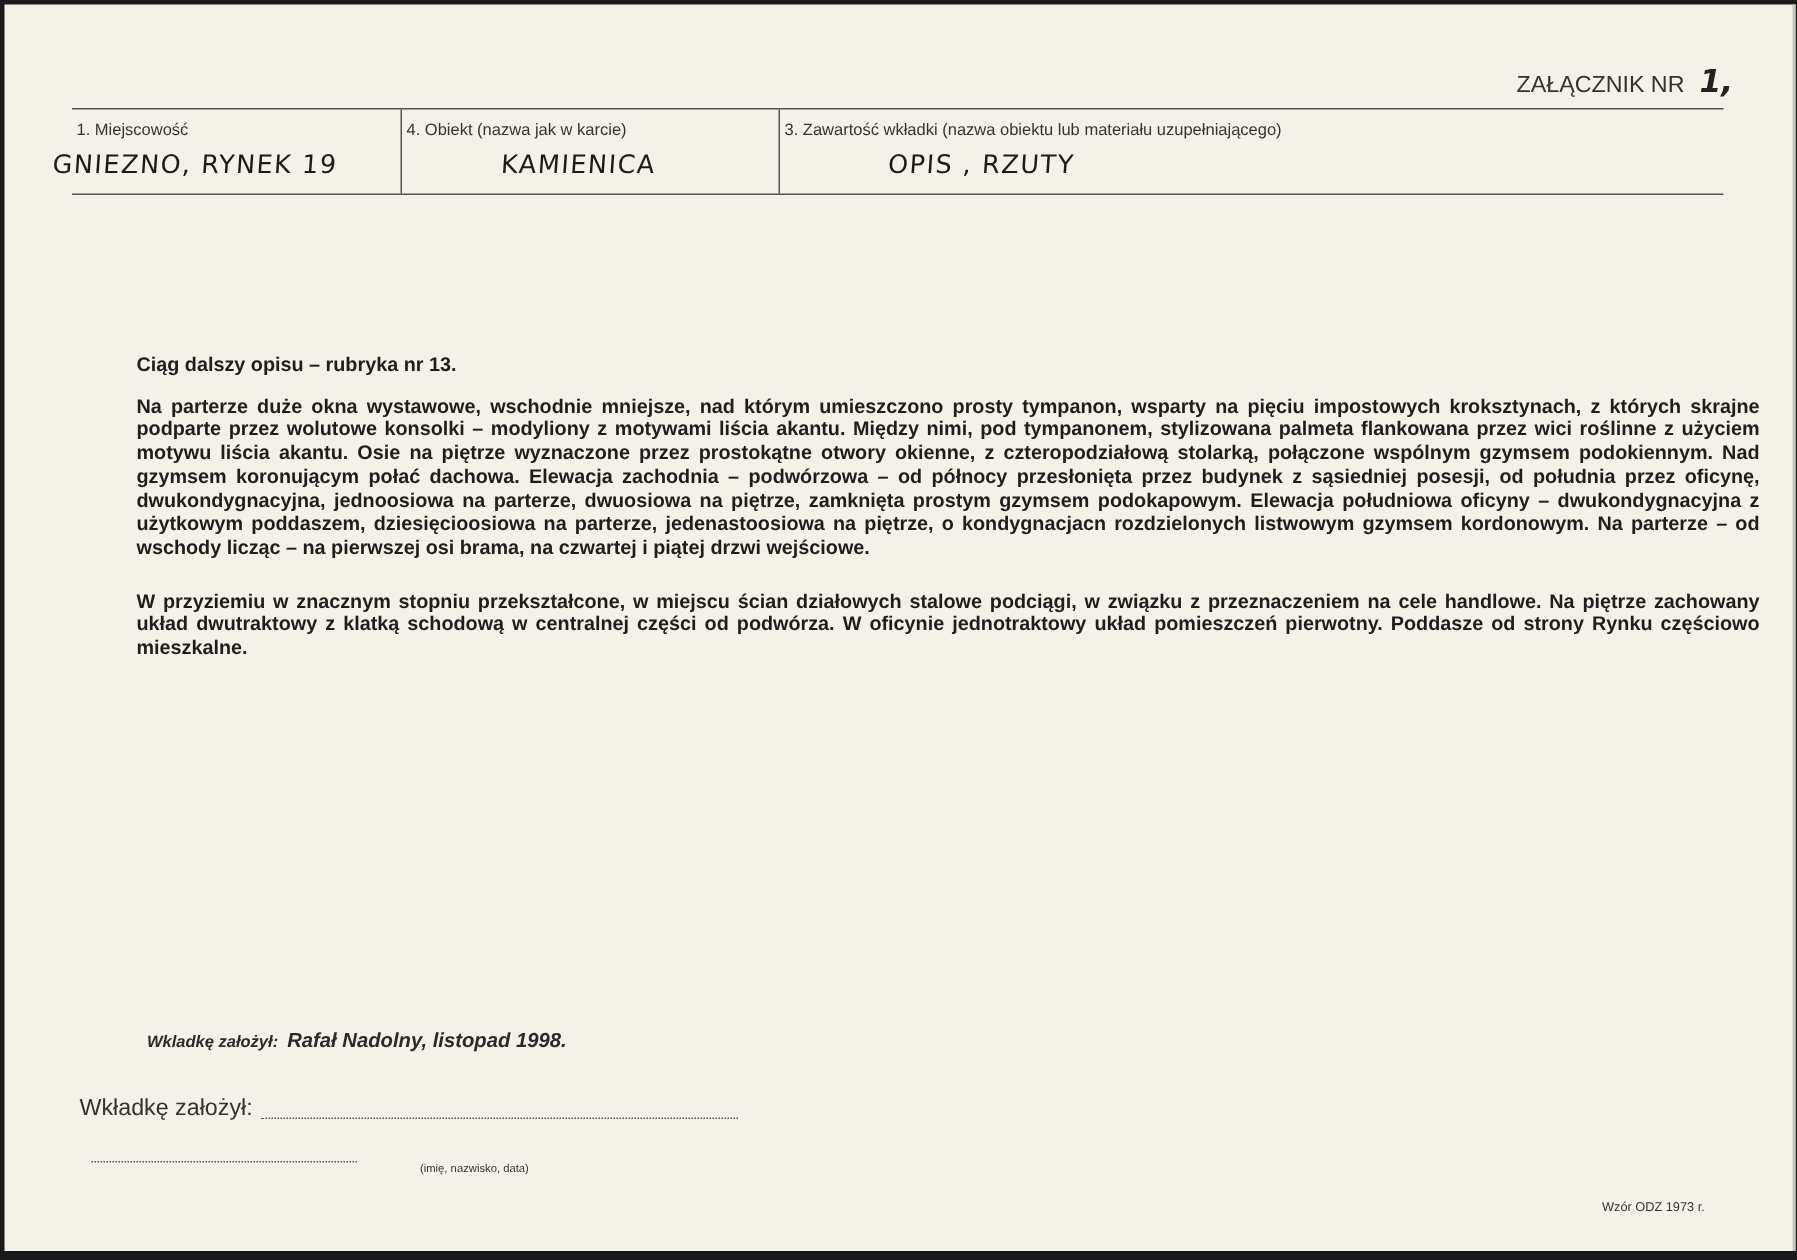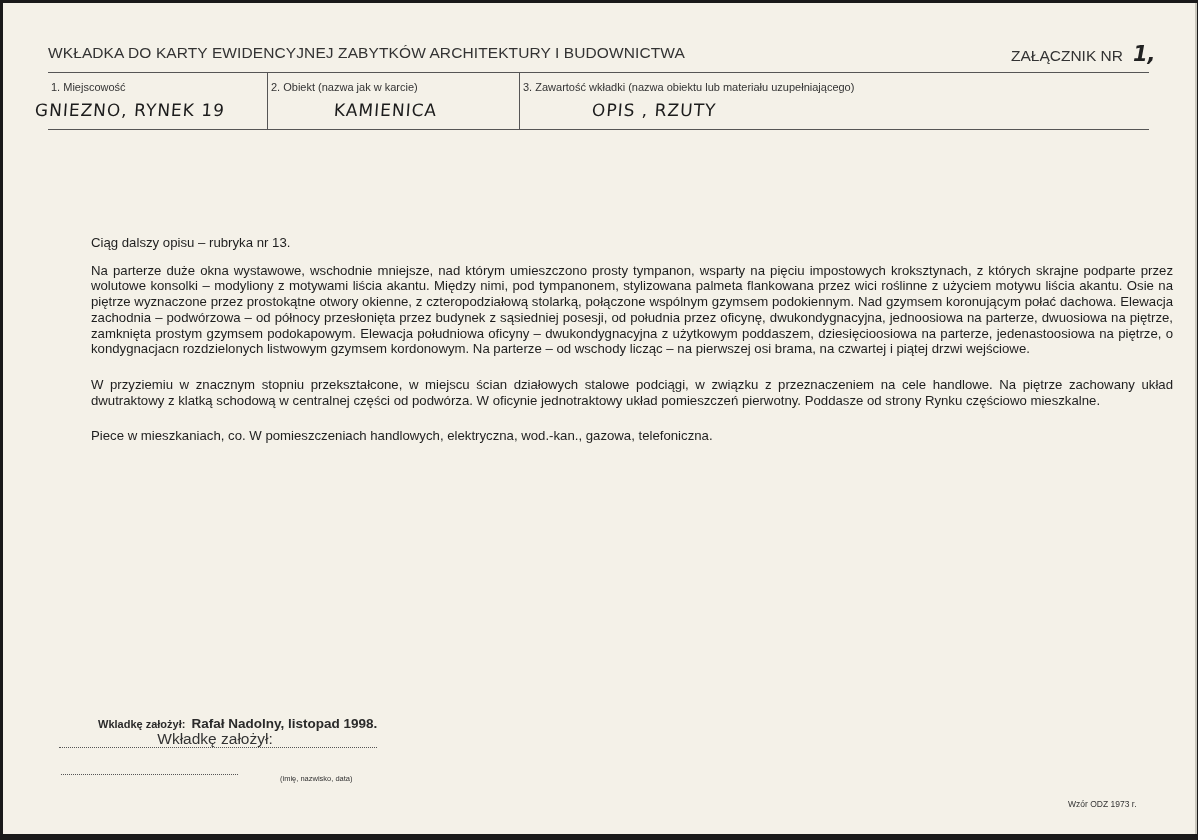--- a/index.html
+++ b/index.html
@@ -88,44 +88,44 @@
     .body-text {
       position: absolute;
       left: 88px;
       top: 232px;
       width: 1082px;
       font-size: 13.2px;
       line-height: 15.7px;
       color: #1e1e1e;
       text-align: justify;
     }
-    .body-text p { margin: 0; }
+    .body-text p { margin: 0; font-weight: bold; }
     .body-text .lead { margin-bottom: 12px; }
     .body-text .para { margin-bottom: 20px; }
     .body-text .section-head { margin: 0; }
 
     .footer-founder-line {
       position: absolute;
       left: 95px;
-      top: 713px;
+      top: 683px;
       font-size: 11px;
       font-weight: bold;
       color: #2a2a2a;
+      font-style: italic;
     }
     .footer-founder-line .founder-value {
       font-size: 13.5px;
       margin-left: 6px;
     }
     .row-field {
       position: absolute;
       display: flex;
-      align-items: center;
+      align-items: flex-end;
       font-size: 15.5px;
       color: #333;
-      flex-direction: column;
     }
     .row-field .dots {
       display: inline-block;
       border-bottom: 1px dotted #555;
       height: 1px;
       margin-left: 6px;
       position: relative;
       top: -2px;
     }
     .field-founder { left: 50px; top: 727px; }
@@ -146,49 +146,47 @@
       top: 796px;
       font-size: 8.5px;
       color: #333;
     }
   </style>
 </head>
 <body>
 
 <div class="page">
 
-  <div class="form-title">WKŁADKA DO KARTY EWIDENCYJNEJ ZABYTKÓW ARCHITEKTURY I BUDOWNICTWA</div>
 
   <div class="annex">
     <span>ZAŁĄCZNIK NR</span><span class="annex-num">1,</span>
   </div>
 
   <div class="hdr-table">
     <div class="hdr-cell c1">
       <span class="label">1. Miejscowość</span>
       <span class="value">GNIEZNO, RYNEK 19</span>
     </div>
     <div class="hdr-cell c2">
-      <span class="label">2. Obiekt (nazwa jak w karcie)</span>
+      <span class="label">4. Obiekt (nazwa jak w karcie)</span>
       <span class="value">KAMIENICA</span>
     </div>
     <div class="hdr-cell c3">
       <span class="label">3. Zawartość wkładki (nazwa obiektu lub materiału uzupełniającego)</span>
       <span class="value">OPIS , RZUTY</span>
     </div>
   </div>
 
   <div class="body-text">
     <p class="lead">Ciąg dalszy opisu – rubryka nr 13.</p>
     <p class="para">Na parterze duże okna wystawowe, wschodnie mniejsze, nad którym umieszczono prosty tympanon, wsparty na pięciu impostowych kroksztynach, z których skrajne podparte przez wolutowe konsolki – modyliony z motywami liścia akantu. Między nimi, pod tympanonem, stylizowana palmeta flankowana przez wici roślinne z użyciem motywu liścia akantu. Osie na piętrze wyznaczone przez prostokątne otwory okienne, z czteropodziałową stolarką, połączone wspólnym gzymsem podokiennym. Nad gzymsem koronującym połać dachowa. Elewacja zachodnia – podwórzowa – od północy przesłonięta przez budynek z sąsiedniej posesji, od południa przez oficynę, dwukondygnacyjna, jednoosiowa na parterze, dwuosiowa na piętrze, zamknięta prostym gzymsem podokapowym. Elewacja południowa oficyny – dwukondygnacyjna z użytkowym poddaszem, dziesięcioosiowa na parterze, jedenastoosiowa na piętrze, o kondygnacjacn rozdzielonych listwowym gzymsem kordonowym. Na parterze – od wschody licząc – na pierwszej osi brama, na czwartej i piątej drzwi wejściowe.</p>
 
     <p class="para">W przyziemiu w znacznym stopniu przekształcone, w miejscu ścian działowych stalowe podciągi, w związku z przeznaczeniem na cele handlowe. Na piętrze zachowany układ dwutraktowy z klatką schodową w centralnej części od podwórza. W oficynie jednotraktowy układ pomieszczeń pierwotny. Poddasze od strony Rynku częściowo mieszkalne.</p>
 
 
-    <p class="para">Piece w mieszkaniach, co. W pomieszczeniach handlowych, elektryczna, wod.-kan., gazowa, telefoniczna.</p>
   </div>
 
   <div class="footer-founder-line">
     <span>Wkladkę założył:</span><span class="founder-value">Rafał Nadolny, listopad 1998.</span>
   </div>
 
   <div class="row-field field-founder">
     <span>Wkładkę założył:</span>
     <span class="dots"></span>
   </div>

